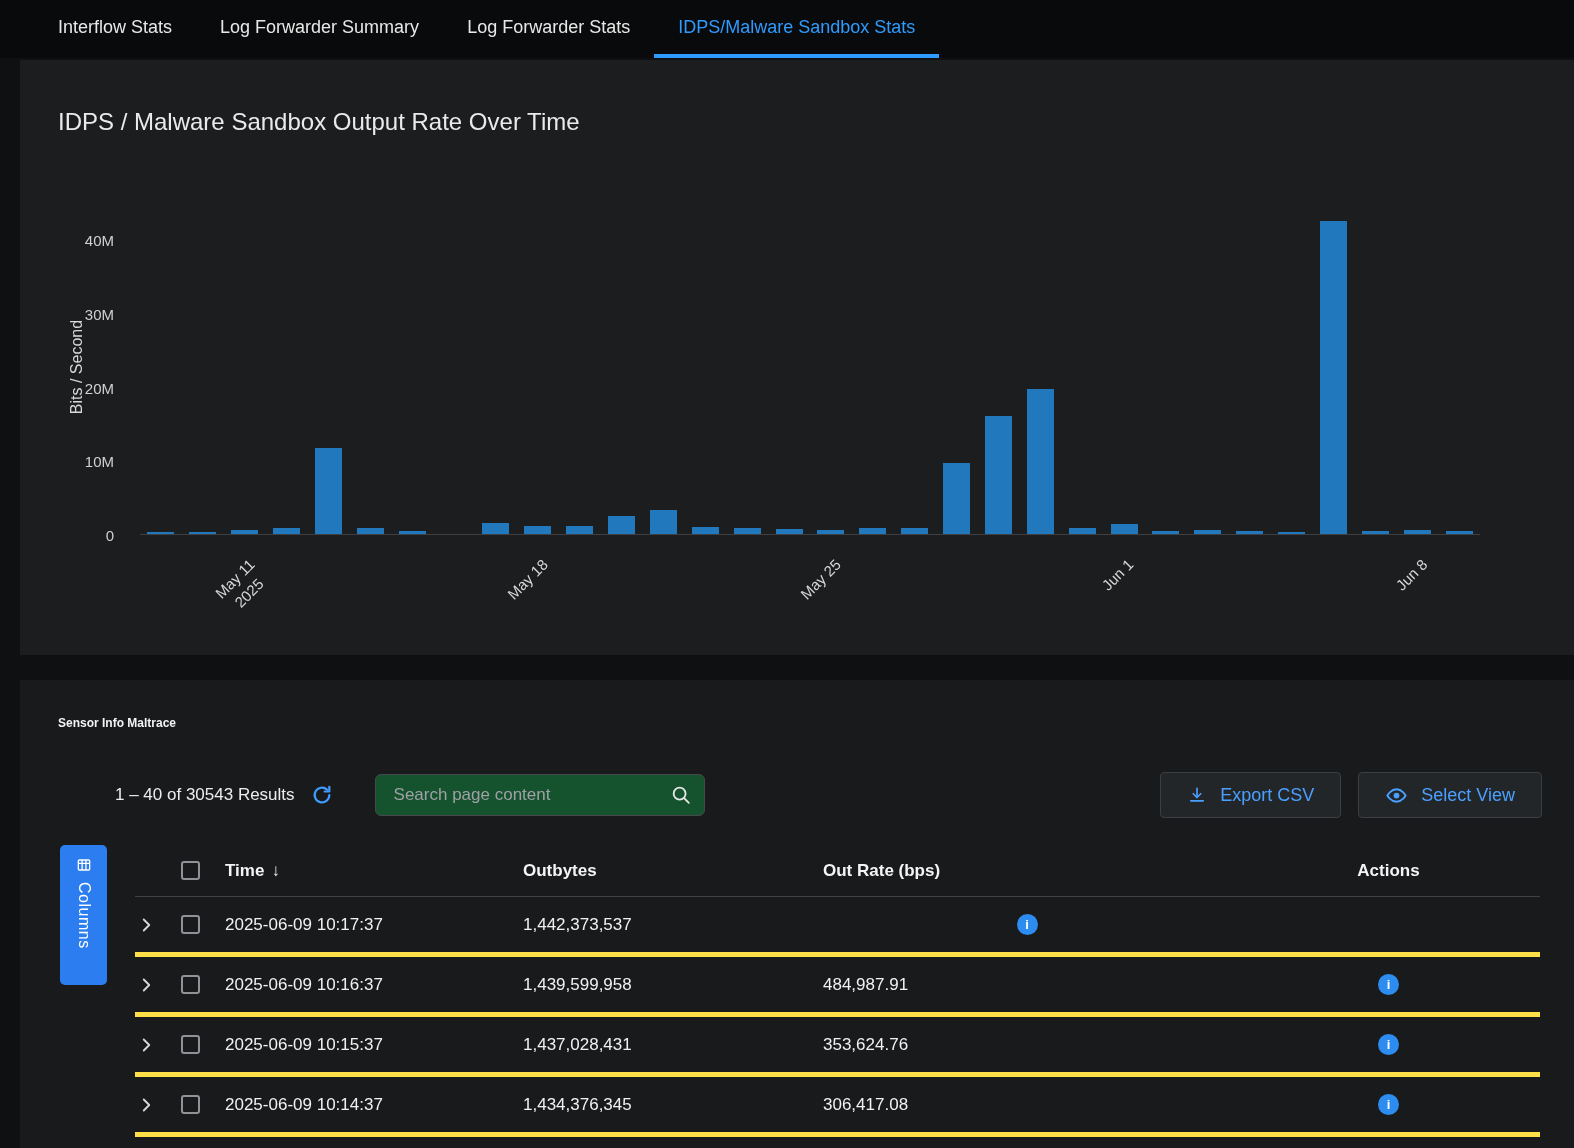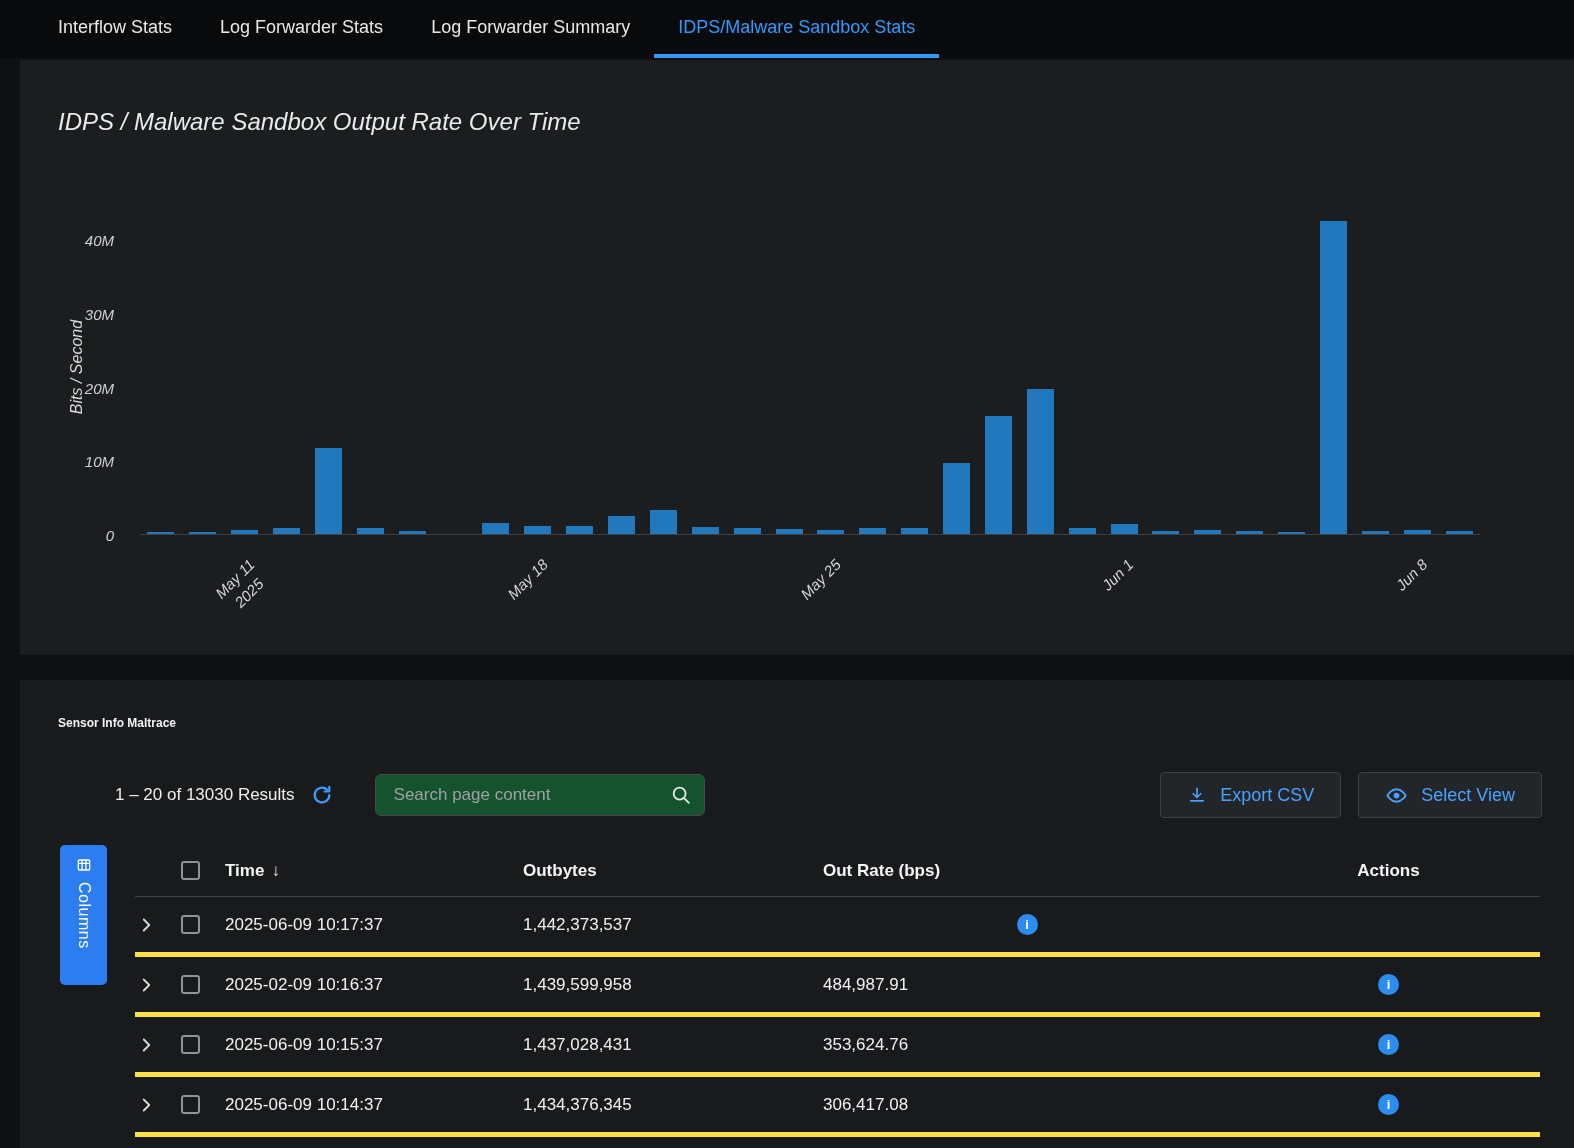--- a/index.html
+++ b/index.html
@@ -9,21 +9,21 @@
     background:#0f1011; color:#e8e8e8;
     font-family:"Liberation Sans","DejaVu Sans",sans-serif;
   }
   
   .tabbar { height:58px; background:#090a0b; display:flex; align-items:stretch; padding-left:34px; }
   .tab { display:flex; align-items:center; padding:0 24px; font-size:18px; color:#e8e8e8;
          cursor:pointer; border-bottom:4px solid transparent; white-space:nowrap; }
   .tab.active { color:#2f9bff; border-bottom-color:#2f9bff; }
 
   
-  .chart-panel { position:absolute; left:20px; top:60px; width:1554px; height:595px; background:#1b1d1f;font-style:italic; }
+  .chart-panel { position:absolute; left:20px; top:60px; width:1554px; height:595px; background:#1b1d1f; }
   .chart-title { position:absolute; left:38px; top:48px; font-size:24px; color:#e9eaeb; font-weight:400; }
   .y-label { position:absolute; left:57px; top:307px; transform:translate(-50%,-50%) rotate(-90deg);
              font-size:16px; color:#d8d9da; white-space:nowrap; }
   .plot { position:absolute; left:120px; top:140px; width:1340px; height:335px;
           border-bottom:1px solid #3e4043; }
   .bar { position:absolute; bottom:0; background:#2178bd; }
   .y-axis { position:absolute; left:0; top:140px; width:108px; height:335px; }
   .ytick { position:absolute; right:14px; transform:translateY(50%); font-size:15px; color:#cfd0d2; }
   .x-axis { position:absolute; left:120px; top:487px; width:1340px; height:100px; }
   .xtick { position:absolute; top:8px; white-space:nowrap; font-size:15px; color:#d5d6d8;
@@ -66,22 +66,22 @@
   .expand { cursor:pointer; }
   .info { width:21px; height:21px; border-radius:50%; background:#2d8cf0; color:#fff; font-size:13px;
           font-weight:700; display:inline-flex; align-items:center; justify-content:center;
           font-style:normal; cursor:pointer; }
 </style>
 </head>
 <body>
 
 <div class="tabbar">
     <div class="tab">Interflow Stats</div>
+    <div class="tab">Log Forwarder Summary</div>
     <div class="tab">Log Forwarder Stats</div>
-    <div class="tab">Log Forwarder Summary</div>
     <div class="tab active">IDPS/Malware Sandbox Stats</div>
   </div>
 
 <div class="chart-panel">
   <div class="chart-title">IDPS / Malware Sandbox Output Rate Over Time</div>
   <div class="y-label">Bits / Second</div>
   <div class="y-axis">
       <div class="ytick" style="bottom: 0px;">0</div>
       <div class="ytick" style="bottom: 73.7px;">10M</div>
       <div class="ytick" style="bottom: 147.5px;">20M</div>
@@ -139,21 +139,21 @@
       <div class="xtick" style="right: 62.8px;">
         <div>Jun 8</div>
       </div>
     </div>
 </div>
 
 <div class="table-panel">
   <div class="section-title">Sensor Info Maltrace</div>
 
   <div class="toolbar">
-    <span class="results">1 – 20 of 13030 Results</span>
+    <span class="results">1 – 40 of 30543 Results</span>
     <span class="refresh-button">
       <span class="bicon">
         <svg width="22" height="22" viewBox="0 0 24 24">
             <path d="M20 12a8 8 0 1 1-2.34-5.66" fill="none" stroke="#3f9cff" stroke-width="2.4" stroke-linecap="round"></path>
             <path d="M20 3v5.2h-5.2" fill="none" stroke="#3f9cff" stroke-width="2.4" stroke-linecap="round" stroke-linejoin="round"></path>
           </svg>
       </span>
     </span>
     <span class="searchbox">
       <input type="text" placeholder="Search page content" style="">
@@ -232,21 +232,21 @@
           <div class="cell expand">
             <span class="bicon">
               <svg width="11" height="16" viewBox="0 0 12 16">
                 <path d="M3 2l6 6-6 6" fill="none" stroke="#d8d9da" stroke-width="2" stroke-linecap="round" stroke-linejoin="round"></path>
               </svg>
             </span>
           </div>
           <div class="cell">
             <span class="checkbox"></span>
           </div>
-          <div class="cell">2025-02-09 10:16:37</div>
+          <div class="cell">2025-06-09 10:16:37</div>
           <div class="cell">1,439,599,958</div>
           <div class="cell">484,987.91</div>
           <div class="cell actions">
             <span class="info">i</span>
           </div>
         </div>
         <div class="trow">
           <div class="cell expand">
             <span class="bicon">
               <svg width="11" height="16" viewBox="0 0 12 16">

